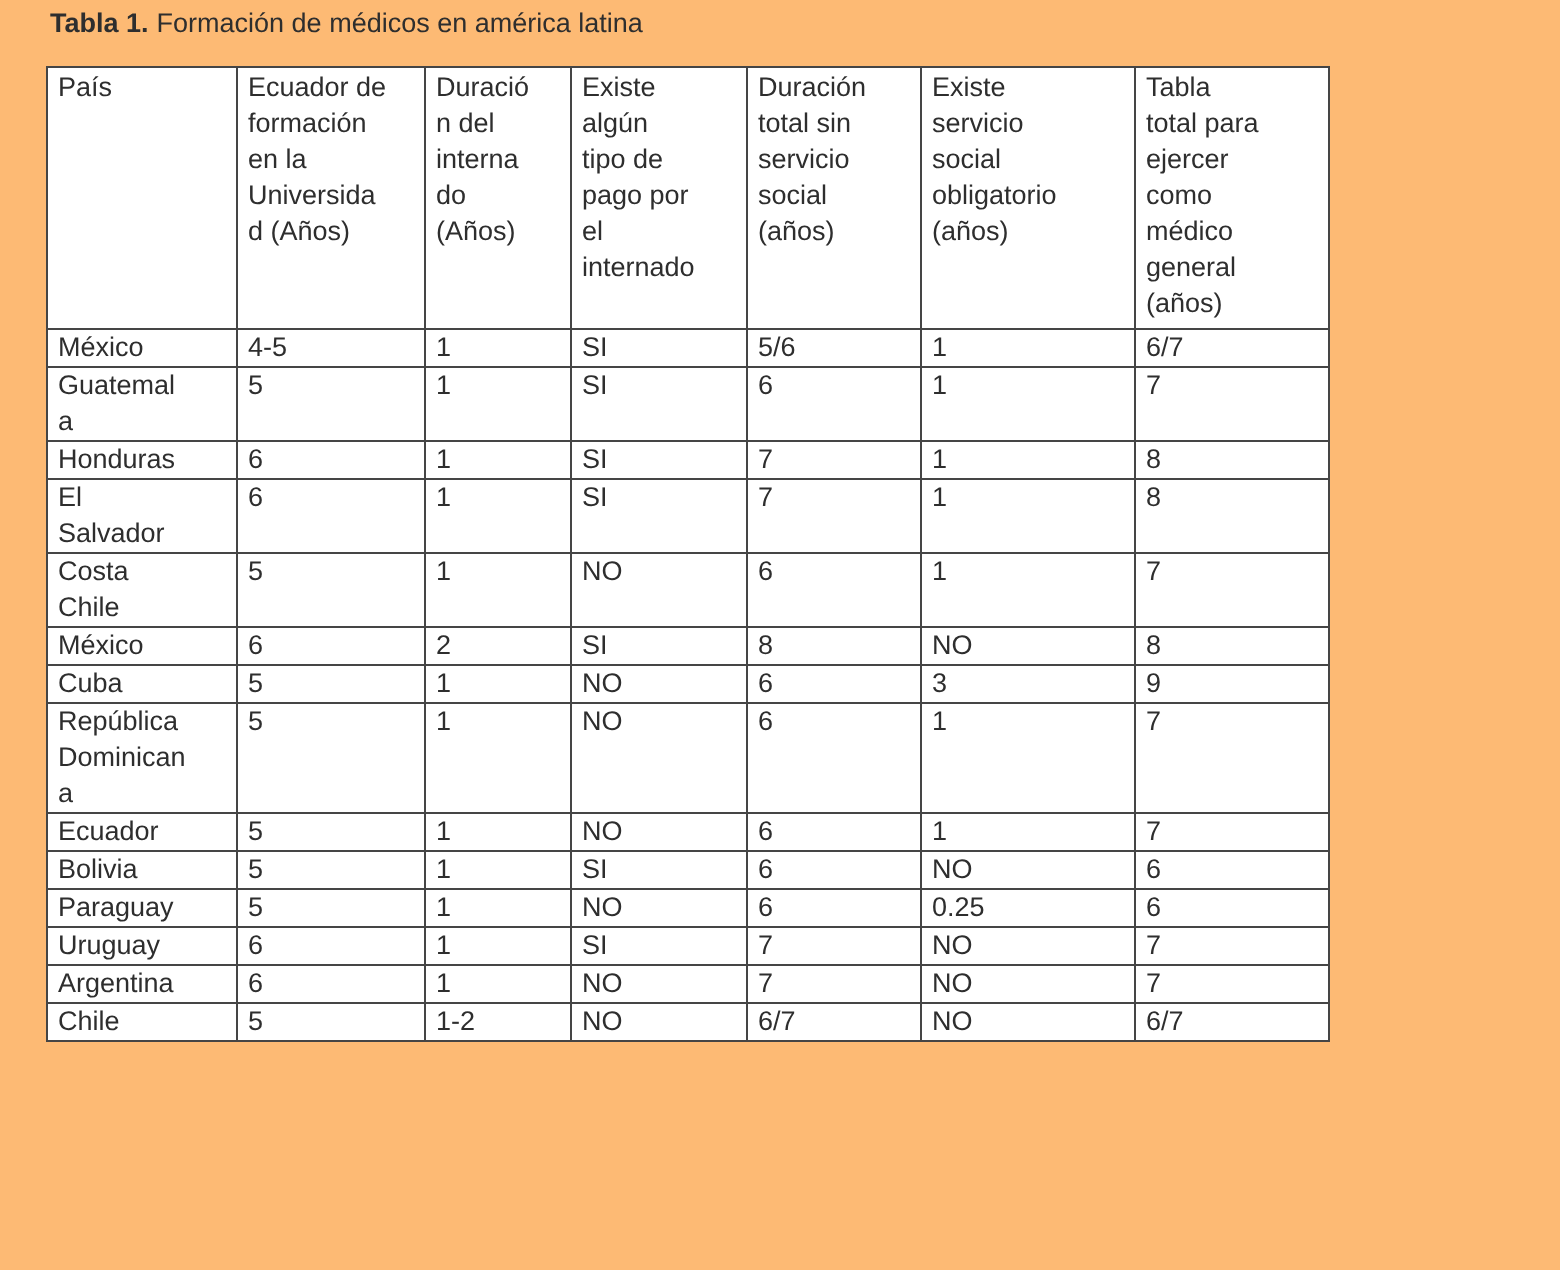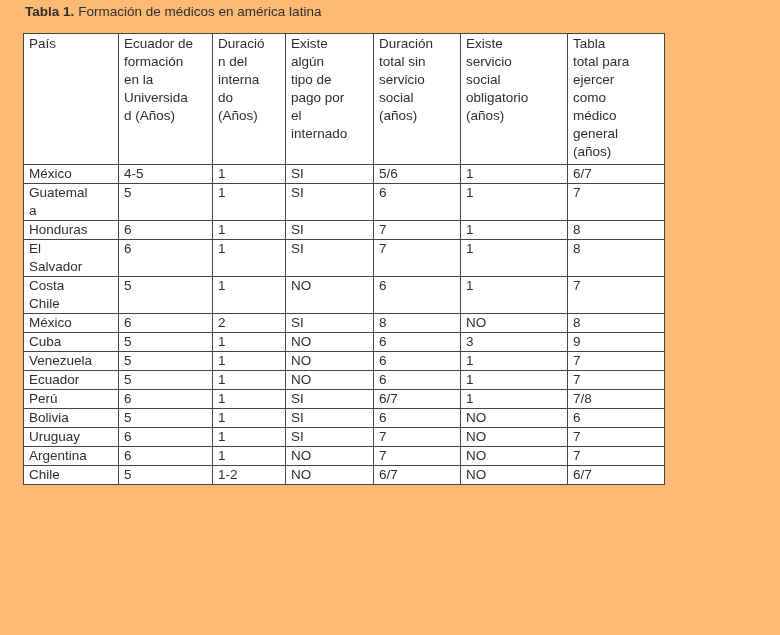--- a/index.html
+++ b/index.html
@@ -166,53 +166,55 @@
         <tr>
           <td>Cuba</td>
           <td>5</td>
           <td>1</td>
           <td>NO</td>
           <td>6</td>
           <td>3</td>
           <td>9</td>
         </tr>
         <tr>
-          <td>Venezuela</td>
+          <td>República
+Dominican
+a</td>
           <td>5</td>
           <td>1</td>
           <td>NO</td>
           <td>6</td>
           <td>1</td>
           <td>7</td>
         </tr>
         <tr>
           <td>Ecuador</td>
           <td>5</td>
           <td>1</td>
           <td>NO</td>
           <td>6</td>
           <td>1</td>
           <td>7</td>
         </tr>
         <tr>
-          <td>Perú</td>
-          <td>6</td>
-          <td>1</td>
-          <td>SI</td>
-          <td>6/7</td>
-          <td>1</td>
-          <td>7/8</td>
-        </tr>
-        <tr>
           <td>Bolivia</td>
           <td>5</td>
           <td>1</td>
           <td>SI</td>
           <td>6</td>
           <td>NO</td>
+          <td>6</td>
+        </tr>
+        <tr>
+          <td>Paraguay</td>
+          <td>5</td>
+          <td>1</td>
+          <td>NO</td>
+          <td>6</td>
+          <td>0.25</td>
           <td>6</td>
         </tr>
         <tr>
           <td>Uruguay</td>
           <td>6</td>
           <td>1</td>
           <td>SI</td>
           <td>7</td>
           <td>NO</td>
           <td>7</td>

